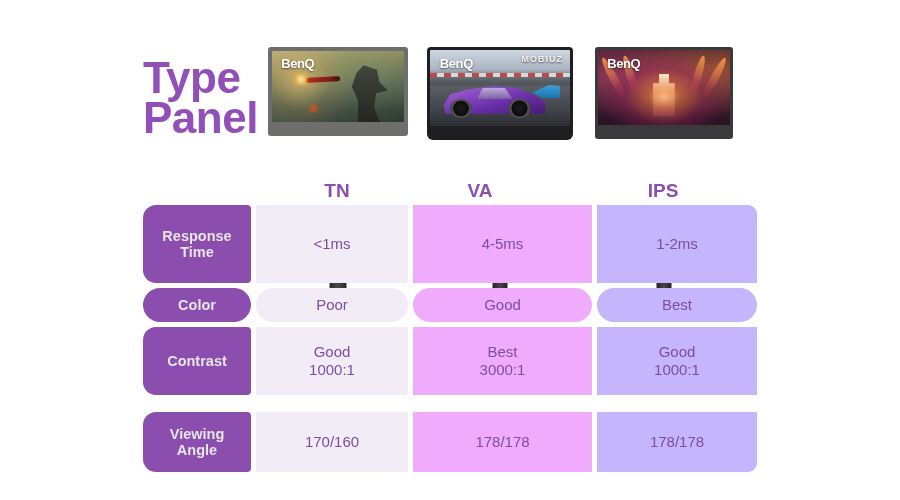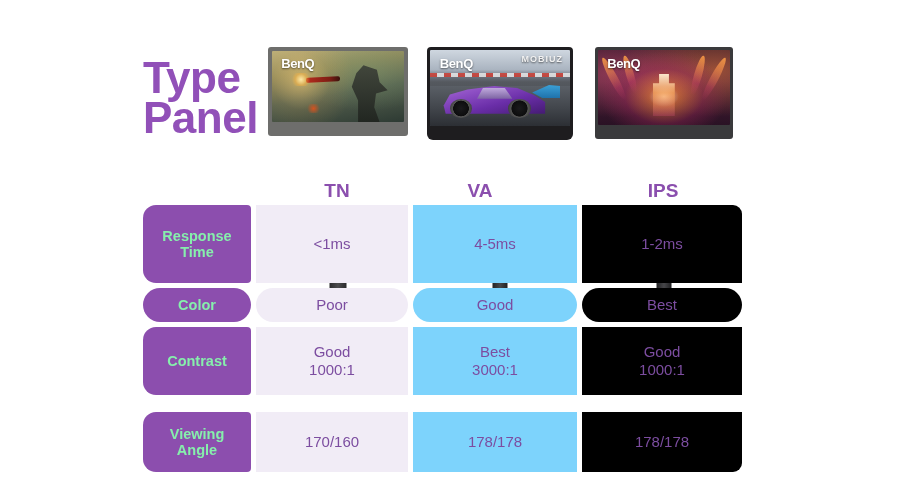--- a/index.html
+++ b/index.html
@@ -311,21 +311,21 @@
     display: flex;
     align-items: stretch;
     margin-bottom: 5px;
   }
   .rowlabel {
     position: relative;
     z-index: 2;
     width: 108px;
     flex: 0 0 108px;
     background: #8c4eae;
-    color: #86efac;
+    color: #e5e5e5;
     font-size: 14.5px;
     font-weight: 700;
     line-height: 1.12;
     display: flex;
     align-items: center;
     justify-content: center;
     text-align: center;
     border-radius: 13px 4px 4px 13px;
     box-sizing: border-box;
     padding: 0 6px;
@@ -338,22 +338,22 @@
     display: flex;
     align-items: center;
     justify-content: center;
     text-align: center;
     font-size: 15px;
     color: #7c4da0;
     line-height: 1.2;
     box-sizing: border-box;
   }
   .cell.c0 { width: 152px; margin-left: 5px; background: #f1ecf6; }
-  .cell.c1 { width: 164px; margin-left: 5px; background: #7dd3fc; }
-  .cell.c2 { width: 160px; margin-left: 5px; background: #000000; }
+  .cell.c1 { width: 179px; margin-left: 5px; background: #f0abfc; }
+  .cell.c2 { width: 160px; margin-left: 5px; background: #c4b5fd; }
 
   
   .trow:first-child .cell.c2 { border-top-right-radius: 9px; }
   .trow:last-child  .cell.c2 { border-bottom-right-radius: 9px; }
 
   #row-0 .rowlabel, #row-0 .cell { height: 78px; }
   #row-1 .rowlabel, #row-1 .cell { height: 34px; border-radius: 17px; }
   #row-2 .rowlabel, #row-2 .cell { height: 68px; }
   #row-3 .rowlabel, #row-3 .cell { height: 60px; margin-top: 12px; }
 

